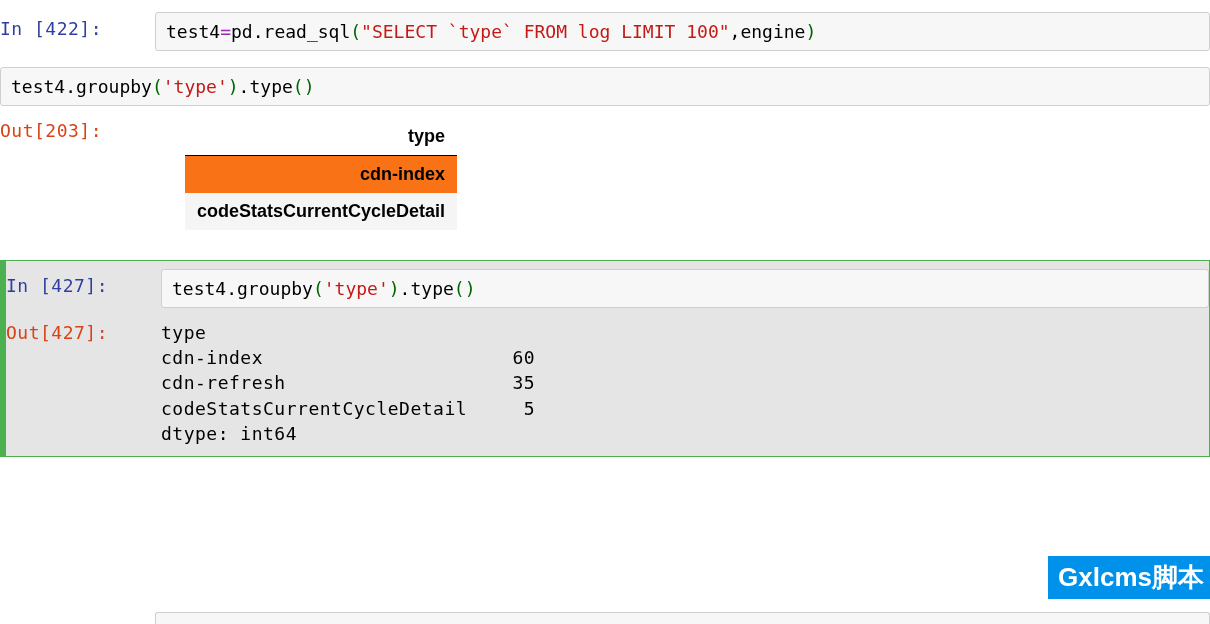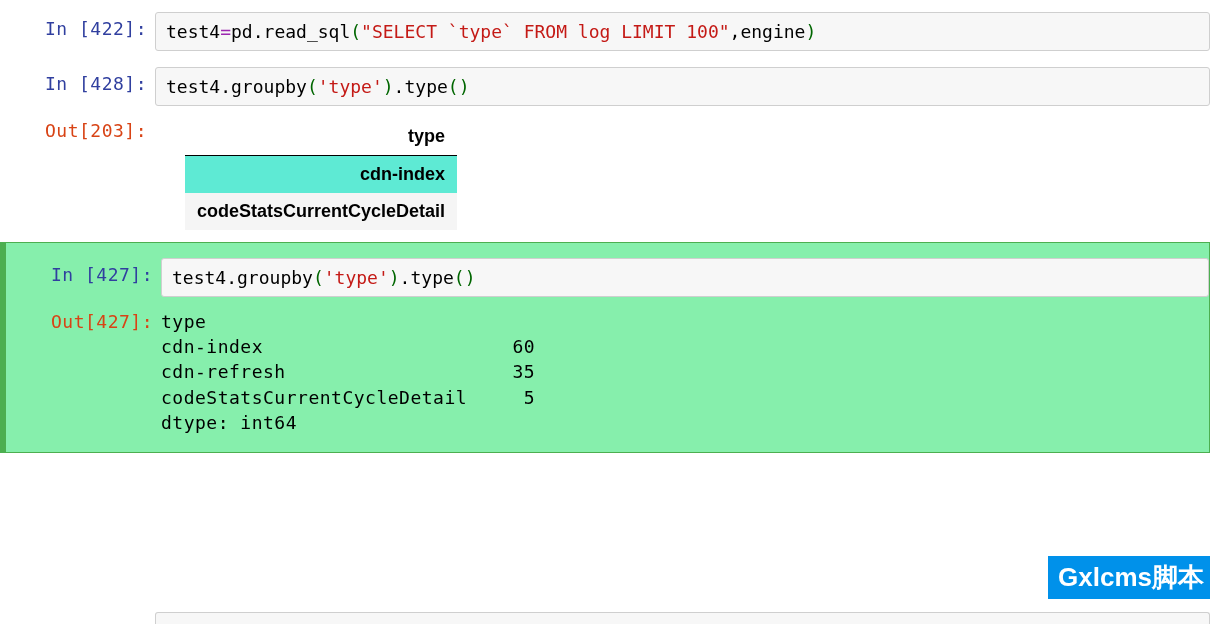--- a/index.html
+++ b/index.html
@@ -15,21 +15,21 @@
     position: relative;
   }
   .cell {
     display: flex;
     align-items: flex-start;
     padding: 2px 0 2px 0;
   }
   .prompt {
     width: 155px;
     min-width: 155px;
-    text-align: right;
+    text-align: left;
     padding: 8px 8px 0 0;
     font-family: "DejaVu Sans Mono", Menlo, Consolas, monospace;
     letter-spacing: 0.5px;
   }
   .prompt-in { color: #303F9F; }
   .prompt-out { color: #D84315; }
   .input-area {
     flex: 1;
     border: 1px solid #cfcfcf;
     border-radius: 3px;
@@ -60,28 +60,28 @@
     font-weight: bold;
     padding: 8px 12px;
     border-bottom: 1px solid #000;
     background: #fff;
   }
   .df-table tbody th {
     text-align: right;
     font-weight: bold;
     padding: 8px 12px;
   }
-  .df-row-highlight th { background: #5eead4; }
+  .df-row-highlight th { background: #f97316; }
   .df-row-alt th { background: #f5f5f5; margin-top: 22px; }
   .selected-wrap {
     border: 1.5px solid #4caf50;
     border-left: 6px solid #4caf50;
-    padding: 11px 0;
-    margin-top: 6px;
-    background:#86efac;
+    padding: 4px 0;
+    margin-top: 24px;
+    background:#e5e5e5;
   }
   .plain-output {
     font-family: "DejaVu Sans Mono", Menlo, Consolas, monospace;
     white-space: pre;
     line-height: 1.4;
     letter-spacing: 0.5px;
   }
   .watermark {
     position: absolute;
     right: 0;
@@ -113,21 +113,20 @@
 <div class="spacer-sm"></div>
 
 <div class="cell">
   <div class="prompt prompt-in">In [422]:</div>
   <div class="input-area"><span class="t-var">test4</span><span class="t-op">=</span><span class="t-obj">pd</span><span>.</span><span class="t-call">read_sql</span><span style="color:#006600;">(</span><span class="t-str">"SELECT `type` FROM log LIMIT 100"</span><span>,</span><span class="t-var">engine</span><span style="color:#006600;">)</span></div>
 </div>
 
 <div class="spacer-sm"></div>
 
 <div class="cell">
-  <div class="prompt prompt-in">In [428]:</div>
   <div class="input-area"><span class="t-var">test4</span><span>.</span><span class="t-call">groupby</span><span style="color:#006600;">(</span><span class="t-str">'type'</span><span style="color:#006600;">)</span><span>.</span><span class="t-call">type</span><span style="color:#006600;">(</span><span style="color:#006600;">)</span></div>
 </div>
 
 <div class="cell">
   <div class="prompt prompt-out">Out[203]:</div>
   <div class="output-area">
     <table class="df-table">
       <thead>
         <tr>
           <th>type</th>

